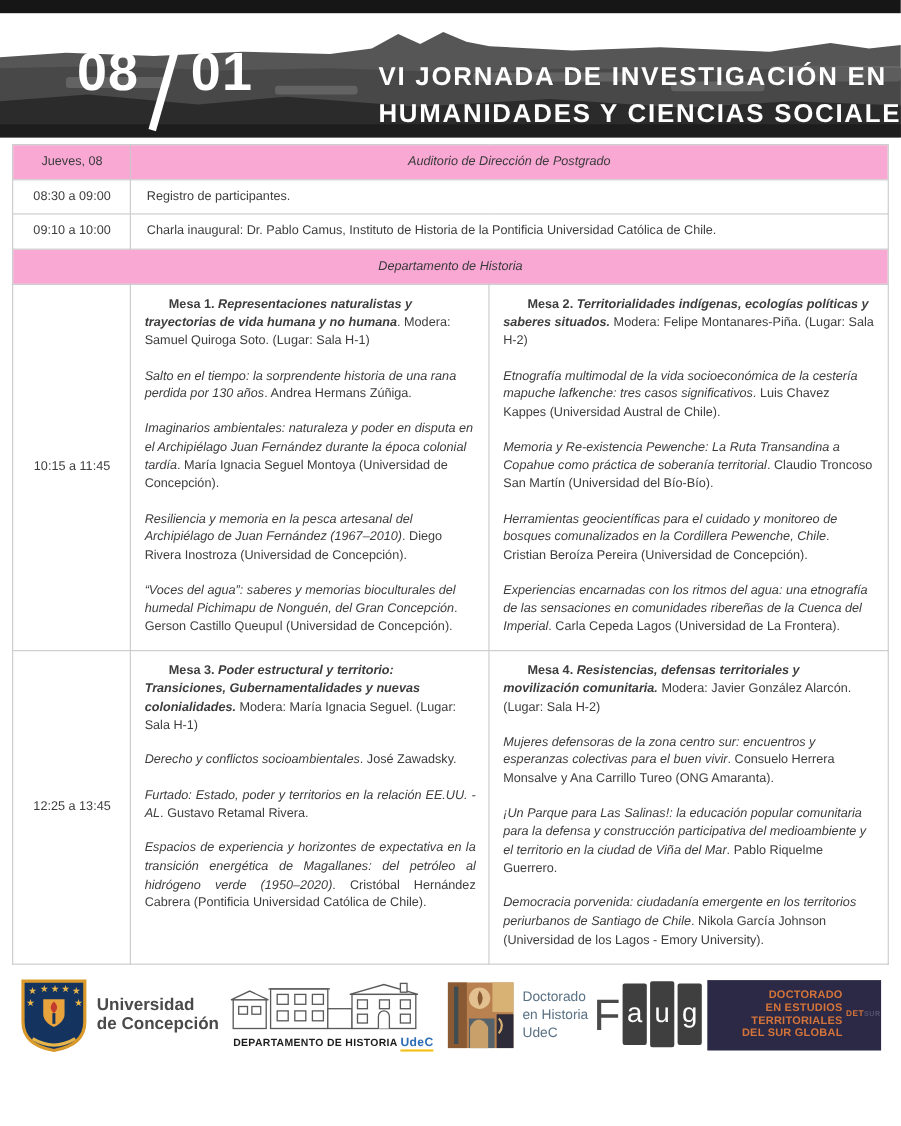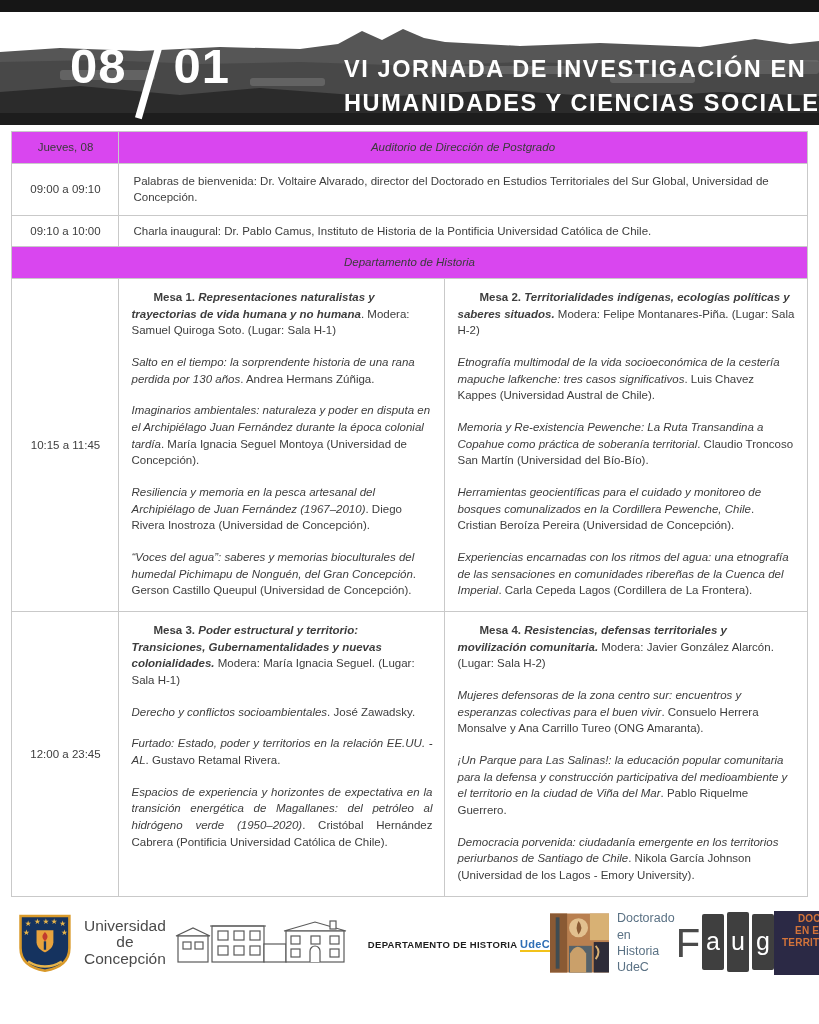--- a/index.html
+++ b/index.html
@@ -15,38 +15,38 @@
   .hero-bg { position:absolute; inset:0; width:100%; height:100%; display:block; }
   .hero-date { position:absolute; left:70px; top:42px; display:flex; align-items:flex-start; gap:24px; }
   .hero-date .num { font-size:49px; font-weight:bold; color:#fff; line-height:1; letter-spacing:1px; }
   .hero-slash { width:7px; height:88px; background:#fff; transform:rotate(16deg); margin:-10px -4px 0; }
   .hero-title { position:absolute; left:344px; top:52px; color:#fff; font-weight:bold;
                 font-size:23.5px; line-height:34px; letter-spacing:1.6px; white-space:nowrap; }
 
   
   table.sched { width:795px; margin:6px auto 0; border-collapse:collapse; table-layout:fixed; }
   .sched td { border:1px solid #c9c9c9; font-size:11.5px; line-height:1.45; vertical-align:middle; padding:7px 14px; }
-  .sched td.gray { background:#d946ef; color:#3a3a3a; }
+  .sched td.gray { background:#f9a8d4; color:#3a3a3a; }
   .sched td.center { text-align:center;font-style:italic; }
   .sched td.time { text-align:center; white-space:nowrap; }
   .sched td.mesa { vertical-align:top; padding:10px 12px 12px; }
   .mesa-head { margin:0; }
   .mh-label { font-weight:bold;padding-left:22px; }
   .mh-title { font-weight:bold; font-style:italic;text-align:right; }
   .talk { margin:15px 0 0; }
   .talk em { font-style:italic; }
   td.justify .talk { text-align:justify; }
 
   
   .footer { width:795px; margin:5px auto 0; height:82px; display:flex; align-items:center; justify-content:space-between; padding:0 6px; }
   .logo { display:flex; align-items:center; }
 
-  .udec-text { margin-left:8px; font-weight:normal; color:#4a4a4a; font-size:15.5px; line-height:1.08;text-align:center; }
-
-  .dept { flex-direction:row; align-items:center; }
+  .udec-text { margin-left:8px; font-weight:bold; color:#4a4a4a; font-size:15.5px; line-height:1.08; }
+
+  .dept { flex-direction:column; align-items:center; }
   .dept-label { font-size:9.5px; font-weight:bold; color:#1d1d1d; letter-spacing:.3px; margin-top:2px; white-space:nowrap; }
   .dept-brand { color:#2d6db5; border-bottom:2px solid #f2c21a; padding-bottom:0; font-size:11px; }
 
   .dhist-text { margin-left:8px; color:#5a7184; font-size:12.5px; line-height:1.3; }
 
   .faug { background:#fff; align-items:center; }
   .faug-f { font-size:40px; color:#4a4a4a; font-weight:400; margin-right:2px; line-height:1; }
   .faug-panels { display:flex; gap:3px; }
   .faug-panel { width:22px; height:56px; background:#3f3f3f; border-radius:2px; display:flex; align-items:center; justify-content:center;
                 color:#fff; font-size:25px; font-weight:400; }
@@ -94,25 +94,25 @@
       <col style="width:326px">
       <col style="width:362px">
     </colgroup>
 
   <tbody>
       <tr style="height:30px">
     <td class="gray time">Jueves, 08</td>
     <td class="gray center" colspan="2">Auditorio de Dirección de Postgrado</td>
   </tr>
 
-
-  <tr style="height:52px">
-    <td class="time">09:00 a 09:10</td>
-    <td colspan="2">Palabras de bienvenida: Dr. Voltaire Alvarado, director del Doctorado en Estudios Territoriales del Sur Global, Universidad de Concepción.</td>
-  </tr>
+  <tr style="height:31px">
+    <td class="time">08:30 a 09:00</td>
+    <td colspan="2">Registro de participantes.</td>
+  </tr>
+
 
   <tr style="height:31px">
     <td class="time">09:10 a 10:00</td>
     <td colspan="2">Charla inaugural: Dr. Pablo Camus, Instituto de Historia de la Pontificia Universidad Católica de Chile.</td>
   </tr>
 
   <tr style="height:28px">
     <td class="gray center" colspan="3">Departamento de Historia</td>
   </tr>
 
@@ -131,27 +131,27 @@
     </td>
 
     <td class="mesa">
       <p class="mesa-head">
         <span class="mh-label">Mesa 2.</span>
         <span class="mh-title">Territorialidades indígenas, ecologías políticas y saberes situados.</span><span> Modera: Felipe Montanares-Piña. (Lugar: Sala H-2)</span>
       </p>
       <p class="talk"><em>Etnografía multimodal de la vida socioeconómica de la cestería mapuche lafkenche: tres casos significativos</em><span>. Luis Chavez Kappes (Universidad Austral de Chile).</span></p>
       <p class="talk"><em>Memoria y Re-existencia Pewenche: La Ruta Transandina a Copahue como práctica de soberanía territorial</em><span>. Claudio Troncoso San Martín (Universidad del Bío-Bío).</span></p>
       <p class="talk"><em>Herramientas geocientíficas para el cuidado y monitoreo de bosques comunalizados en la Cordillera Pewenche, Chile</em><span>. Cristian Beroíza Pereira (Universidad de Concepción).</span></p>
-      <p class="talk"><em>Experiencias encarnadas con los ritmos del agua: una etnografía de las sensaciones en comunidades ribereñas de la Cuenca del Imperial</em><span>. Carla Cepeda Lagos (Cordillera de La Frontera).</span></p>
+      <p class="talk"><em>Experiencias encarnadas con los ritmos del agua: una etnografía de las sensaciones en comunidades ribereñas de la Cuenca del Imperial</em><span>. Carla Cepeda Lagos (Universidad de La Frontera).</span></p>
     </td>
   </tr>
 
 
   <tr>
-    <td class="time">12:00 a 23:45</td>
+    <td class="time">12:25 a 13:45</td>
 
     <td class="mesa justify">
       <p class="mesa-head">
         <span class="mh-label">Mesa 3.</span>
         <span class="mh-title">Poder estructural y territorio: Transiciones, Gubernamentalidades y nuevas colonialidades.</span><span> Modera: María Ignacia Seguel. (Lugar: Sala H-1)</span>
       </p>
       <p class="talk"><em>Derecho y conflictos socioambientales</em><span>. José Zawadsky.</span></p>
       <p class="talk"><em>Furtado: Estado, poder y territorios en la relación EE.UU. - AL</em><span>. Gustavo Retamal Rivera.</span></p>
       <p class="talk"><em>Espacios de experiencia y horizontes de expectativa en la transición energética de Magallanes: del petróleo al hidrógeno verde (1950–2020)</em><span>. Cristóbal Hernández Cabrera (Pontificia Universidad Católica de Chile).</span></p>
     </td>

